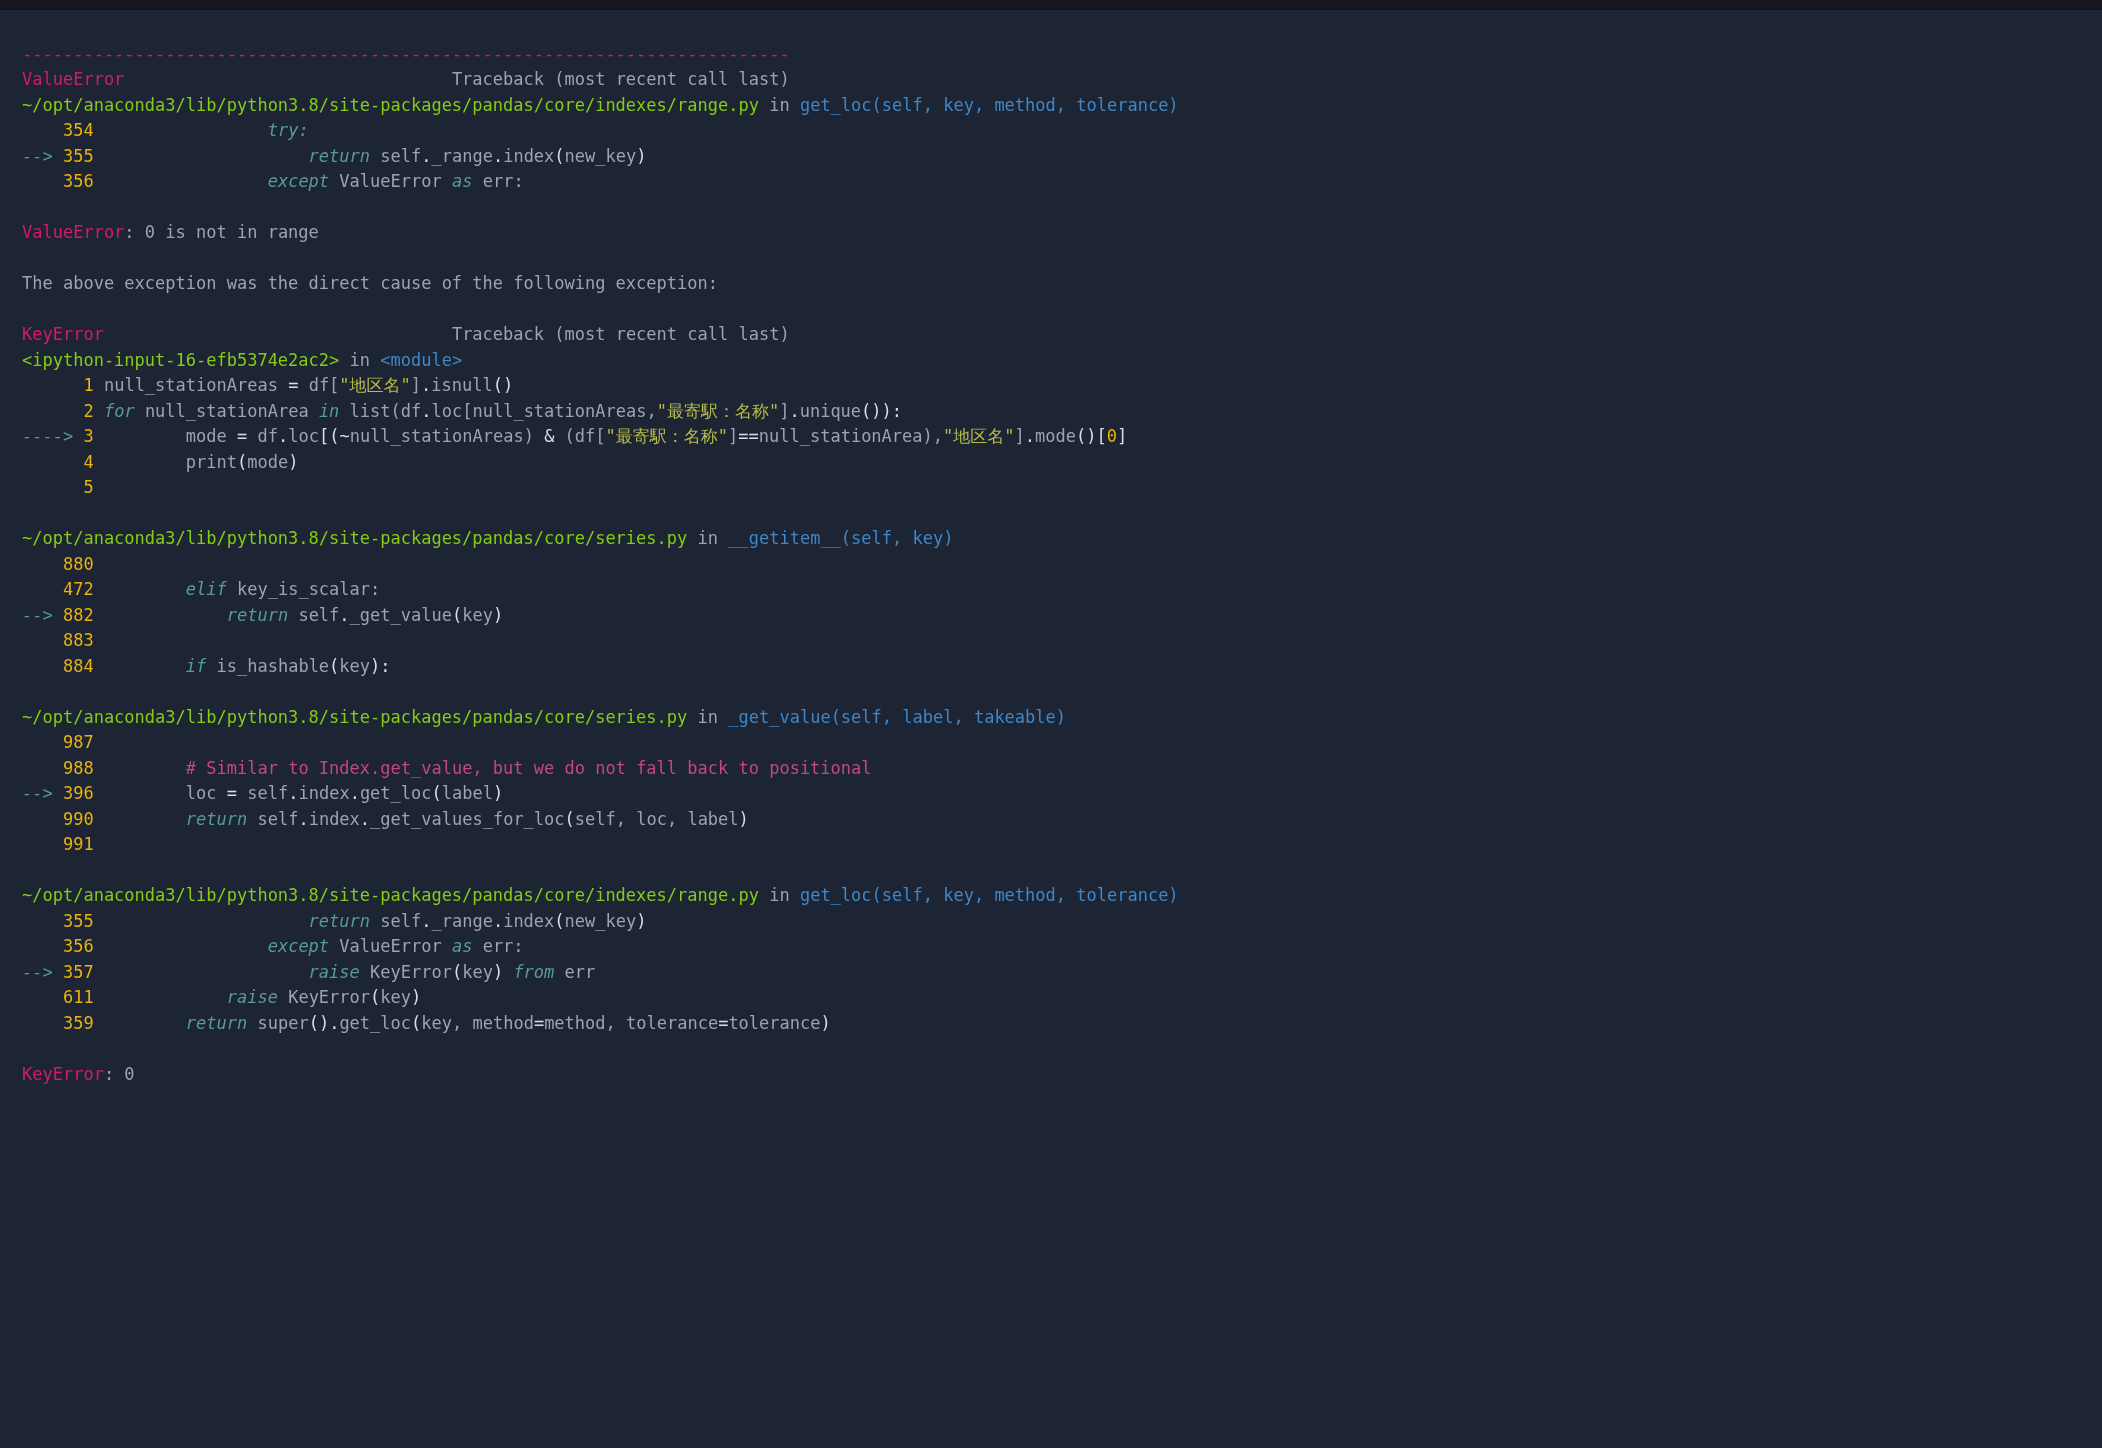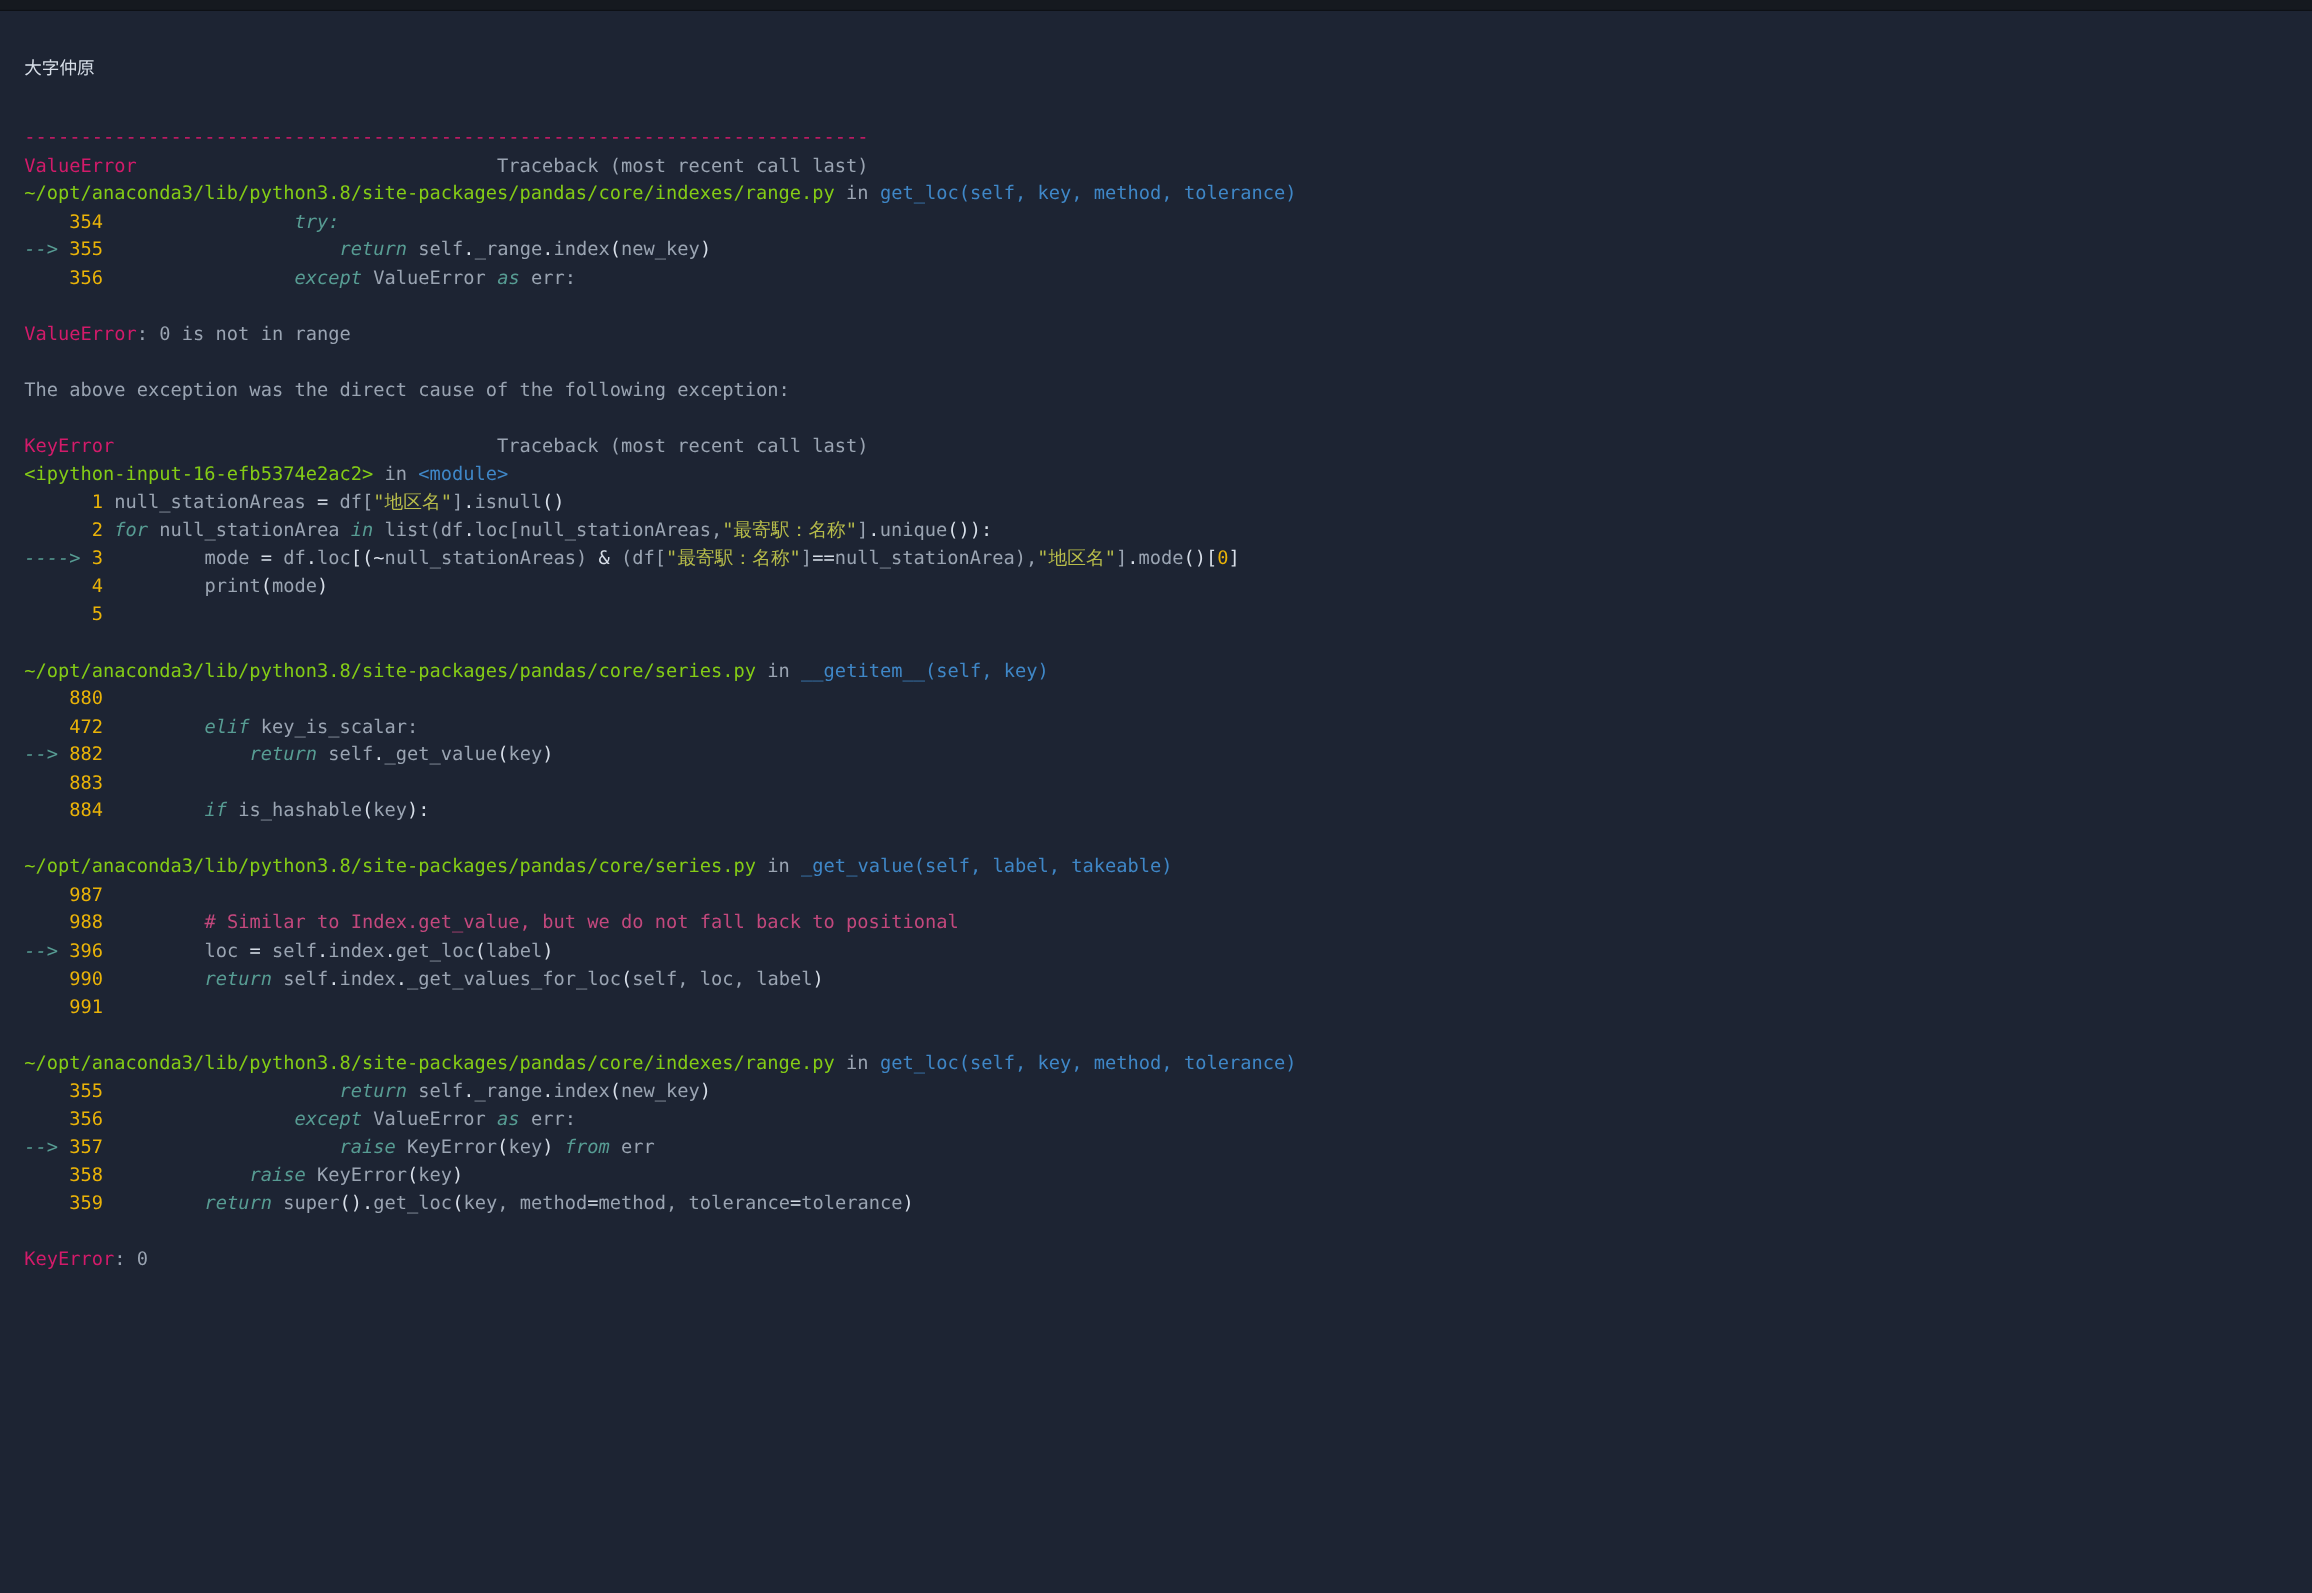--- a/index.html
+++ b/index.html
@@ -38,21 +38,20 @@
   .str { color: #b7bc4a; }
   .op { color: #d7dee8; }
   .comment { color: #c3487d; margin-top: 24px; }
 </style>
 </head>
 <body>
 
 <div class="topbar"></div>
 
 <div class="content">
-<div class="title">大字仲原</div>
 <span class="rule">---------------------------------------------------------------------------</span>
 <span class="err">ValueError</span><span class="grey">                                </span><span class="grey">Traceback (most recent call last)</span>
 <span class="path">~/opt/anaconda3/lib/python3.8/site-packages/pandas/core/indexes/range.py</span> <span class="grey">in</span> <span class="fn">get_loc</span><span class="fn2">(self, key, method, tolerance)</span>
     <span class="num">354</span>                 <span class="kw">try:</span>
 <span class="kw">--&gt; </span><span class="num">355</span>                     <span class="kw">return</span> <span class="grey">self</span><span class="op">.</span><span class="grey">_range</span><span class="op">.</span><span class="grey">index</span><span class="op">(</span><span class="grey">new_key</span><span class="op">)</span>
     <span class="num">356</span>                 <span class="kw">except</span> <span class="grey">ValueError</span> <span class="kw">as</span> <span class="grey">err:</span>
 
 <span class="err">ValueError</span><span class="grey">: 0 is not in range</span>
 
 <span class="grey">The above exception was the direct cause of the following exception:</span>
@@ -76,17 +75,17 @@
     <span class="num">987</span>
     <span class="num">988</span>         <span class="comment"># Similar to Index.get_value, but we do not fall back to positional</span>
 <span class="kw">--&gt; </span><span class="num">396</span>         <span class="grey">loc </span><span class="op">=</span><span class="grey"> self</span><span class="op">.</span><span class="grey">index</span><span class="op">.</span><span class="grey">get_loc</span><span class="op">(</span><span class="grey">label</span><span class="op">)</span>
     <span class="num">990</span>         <span class="kw">return</span><span class="grey"> self</span><span class="op">.</span><span class="grey">index</span><span class="op">.</span><span class="grey">_get_values_for_loc</span><span class="op">(</span><span class="grey">self, loc, label</span><span class="op">)</span>
     <span class="num">991</span>
 
 <span class="path">~/opt/anaconda3/lib/python3.8/site-packages/pandas/core/indexes/range.py</span> <span class="grey">in</span> <span class="fn">get_loc</span><span class="fn2">(self, key, method, tolerance)</span>
     <span class="num">355</span>                     <span class="kw">return</span><span class="grey"> self</span><span class="op">.</span><span class="grey">_range</span><span class="op">.</span><span class="grey">index</span><span class="op">(</span><span class="grey">new_key</span><span class="op">)</span>
     <span class="num">356</span>                 <span class="kw">except</span><span class="grey"> ValueError </span><span class="kw">as</span><span class="grey"> err:</span>
 <span class="kw">--&gt; </span><span class="num">357</span>                     <span class="kw">raise</span><span class="grey"> KeyError</span><span class="op">(</span><span class="grey">key</span><span class="op">) </span><span class="kw">from</span><span class="grey"> err</span>
-    <span class="num">358</span>             <span class="kw">raise</span><span class="grey"> KeyError</span><span class="op">(</span><span class="grey">key</span><span class="op">)</span>
+    <span class="num">611</span>             <span class="kw">raise</span><span class="grey"> KeyError</span><span class="op">(</span><span class="grey">key</span><span class="op">)</span>
     <span class="num">359</span>         <span class="kw">return</span><span class="grey"> super</span><span class="op">()</span><span class="op">.</span><span class="grey">get_loc</span><span class="op">(</span><span class="grey">key, method</span><span class="op">=</span><span class="grey">method, tolerance</span><span class="op">=</span><span class="grey">tolerance</span><span class="op">)</span>
 
 <span class="err">KeyError</span><span class="grey">: 0</span>
 </div>
 
 </body></html>

